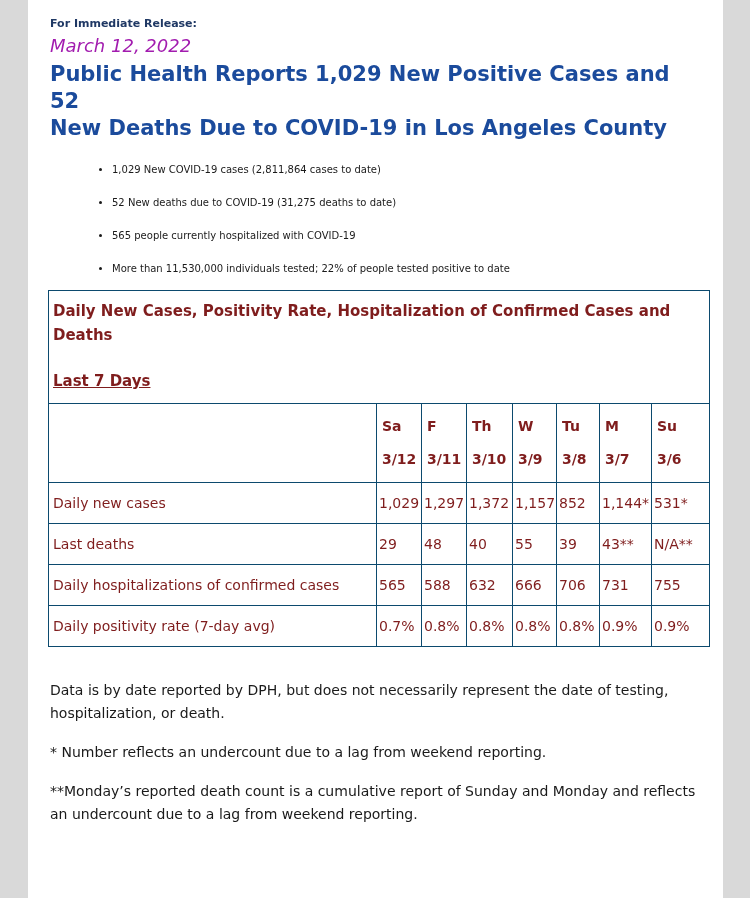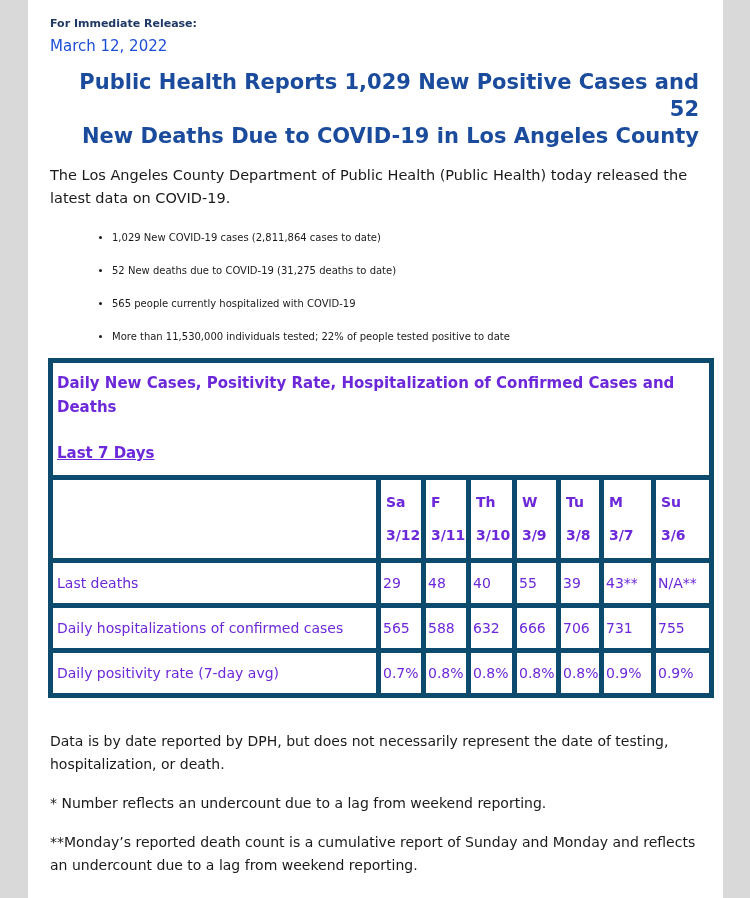--- a/index.html
+++ b/index.html
@@ -16,26 +16,27 @@
     background:#ffffff;
     padding:13px 24px 10px 22px;
   }
   .release-label{
     margin:0;
     font-size:11px;line-height:22px;font-weight:bold;
     color:#1f3864;
   }
   .release-date{
     margin:0;
-    font-size:15px;line-height:22px;
-    color:#1d4ed8;
+    font-size:18px;line-height:22px;
+    color:#a21caf;
+    font-style:italic;
   }
   .title{
-    margin:12px 0 0;
-    text-align:right;
+    margin:4px 0 0;
+    text-align:left;
     font-size:21px;line-height:27px;font-weight:bold;
     color:#1b4b9c;
   }
   .title-line{display:block;}
   .intro{
     margin:14px 0 0;
     font-size:14.5px;line-height:23px;
   }
   .stats-list{
     margin:16px 0 0;
@@ -46,23 +47,23 @@
     font-size:10px;line-height:23px;
   }
   .data-table{
     border-collapse:collapse;
     table-layout:fixed;
     width:661px;
     margin:6px 0 0 -2px;
     font-size:14px;
   }
   .data-table td{
-    border:5px solid #0c4a6e;
+    border:1px solid #0c4a6e;
     vertical-align:middle;
-    color:#6d28d9;
+    color:#7f1d1d;
     overflow:hidden;
   }
   .caption-cell{padding:8px 8px 10px 4px;}
   .caption{
     margin:0;
     font-size:15px;line-height:24px;font-weight:bold;
   }
   .subcaption{
     margin:22px 0 0;
     font-size:15px;line-height:24px;font-weight:bold;text-decoration:underline;
@@ -83,21 +84,20 @@
 <div class="page">
 
   <p class="release-label">For Immediate Release:</p>
   <p class="release-date">March 12, 2022</p>
 
   <h1 class="title">
     <span class="title-line">Public Health Reports 1,029 New Positive Cases and 52</span>
     <span class="title-line">New Deaths Due to COVID-19 in Los Angeles County</span>
   </h1>
 
-  <p class="intro">The Los Angeles County Department of Public Health (Public Health) today released the latest data on COVID-19.</p>
 
   <ul class="stats-list">
     <li>1,029 New COVID-19 cases (2,811,864 cases to date)</li>
     <li>52 New deaths due to COVID-19 (31,275 deaths to date)</li>
     <li>565 people currently hospitalized with COVID-19</li>
     <li>More than 11,530,000 individuals tested; 22% of people tested positive to date</li>
   </ul>
 
   <table class="data-table">
     <colgroup>
@@ -142,20 +142,30 @@
         <td class="head-cell">
           <span>M</span>
           <span>3/7</span>
         </td>
         <td class="head-cell">
           <span>Su</span>
           <span>3/6</span>
         </td>
       </tr>
       <tr>
+        <td class="label-cell">Daily new cases</td>
+        <td class="value-cell">1,029</td>
+        <td class="value-cell">1,297</td>
+        <td class="value-cell">1,372</td>
+        <td class="value-cell">1,157</td>
+        <td class="value-cell">852</td>
+        <td class="value-cell">1,144*</td>
+        <td class="value-cell">531*</td>
+      </tr>
+      <tr>
         <td class="label-cell">Last deaths</td>
         <td class="value-cell">29</td>
         <td class="value-cell">48</td>
         <td class="value-cell">40</td>
         <td class="value-cell">55</td>
         <td class="value-cell">39</td>
         <td class="value-cell">43**</td>
         <td class="value-cell">N/A**</td>
       </tr>
       <tr>

